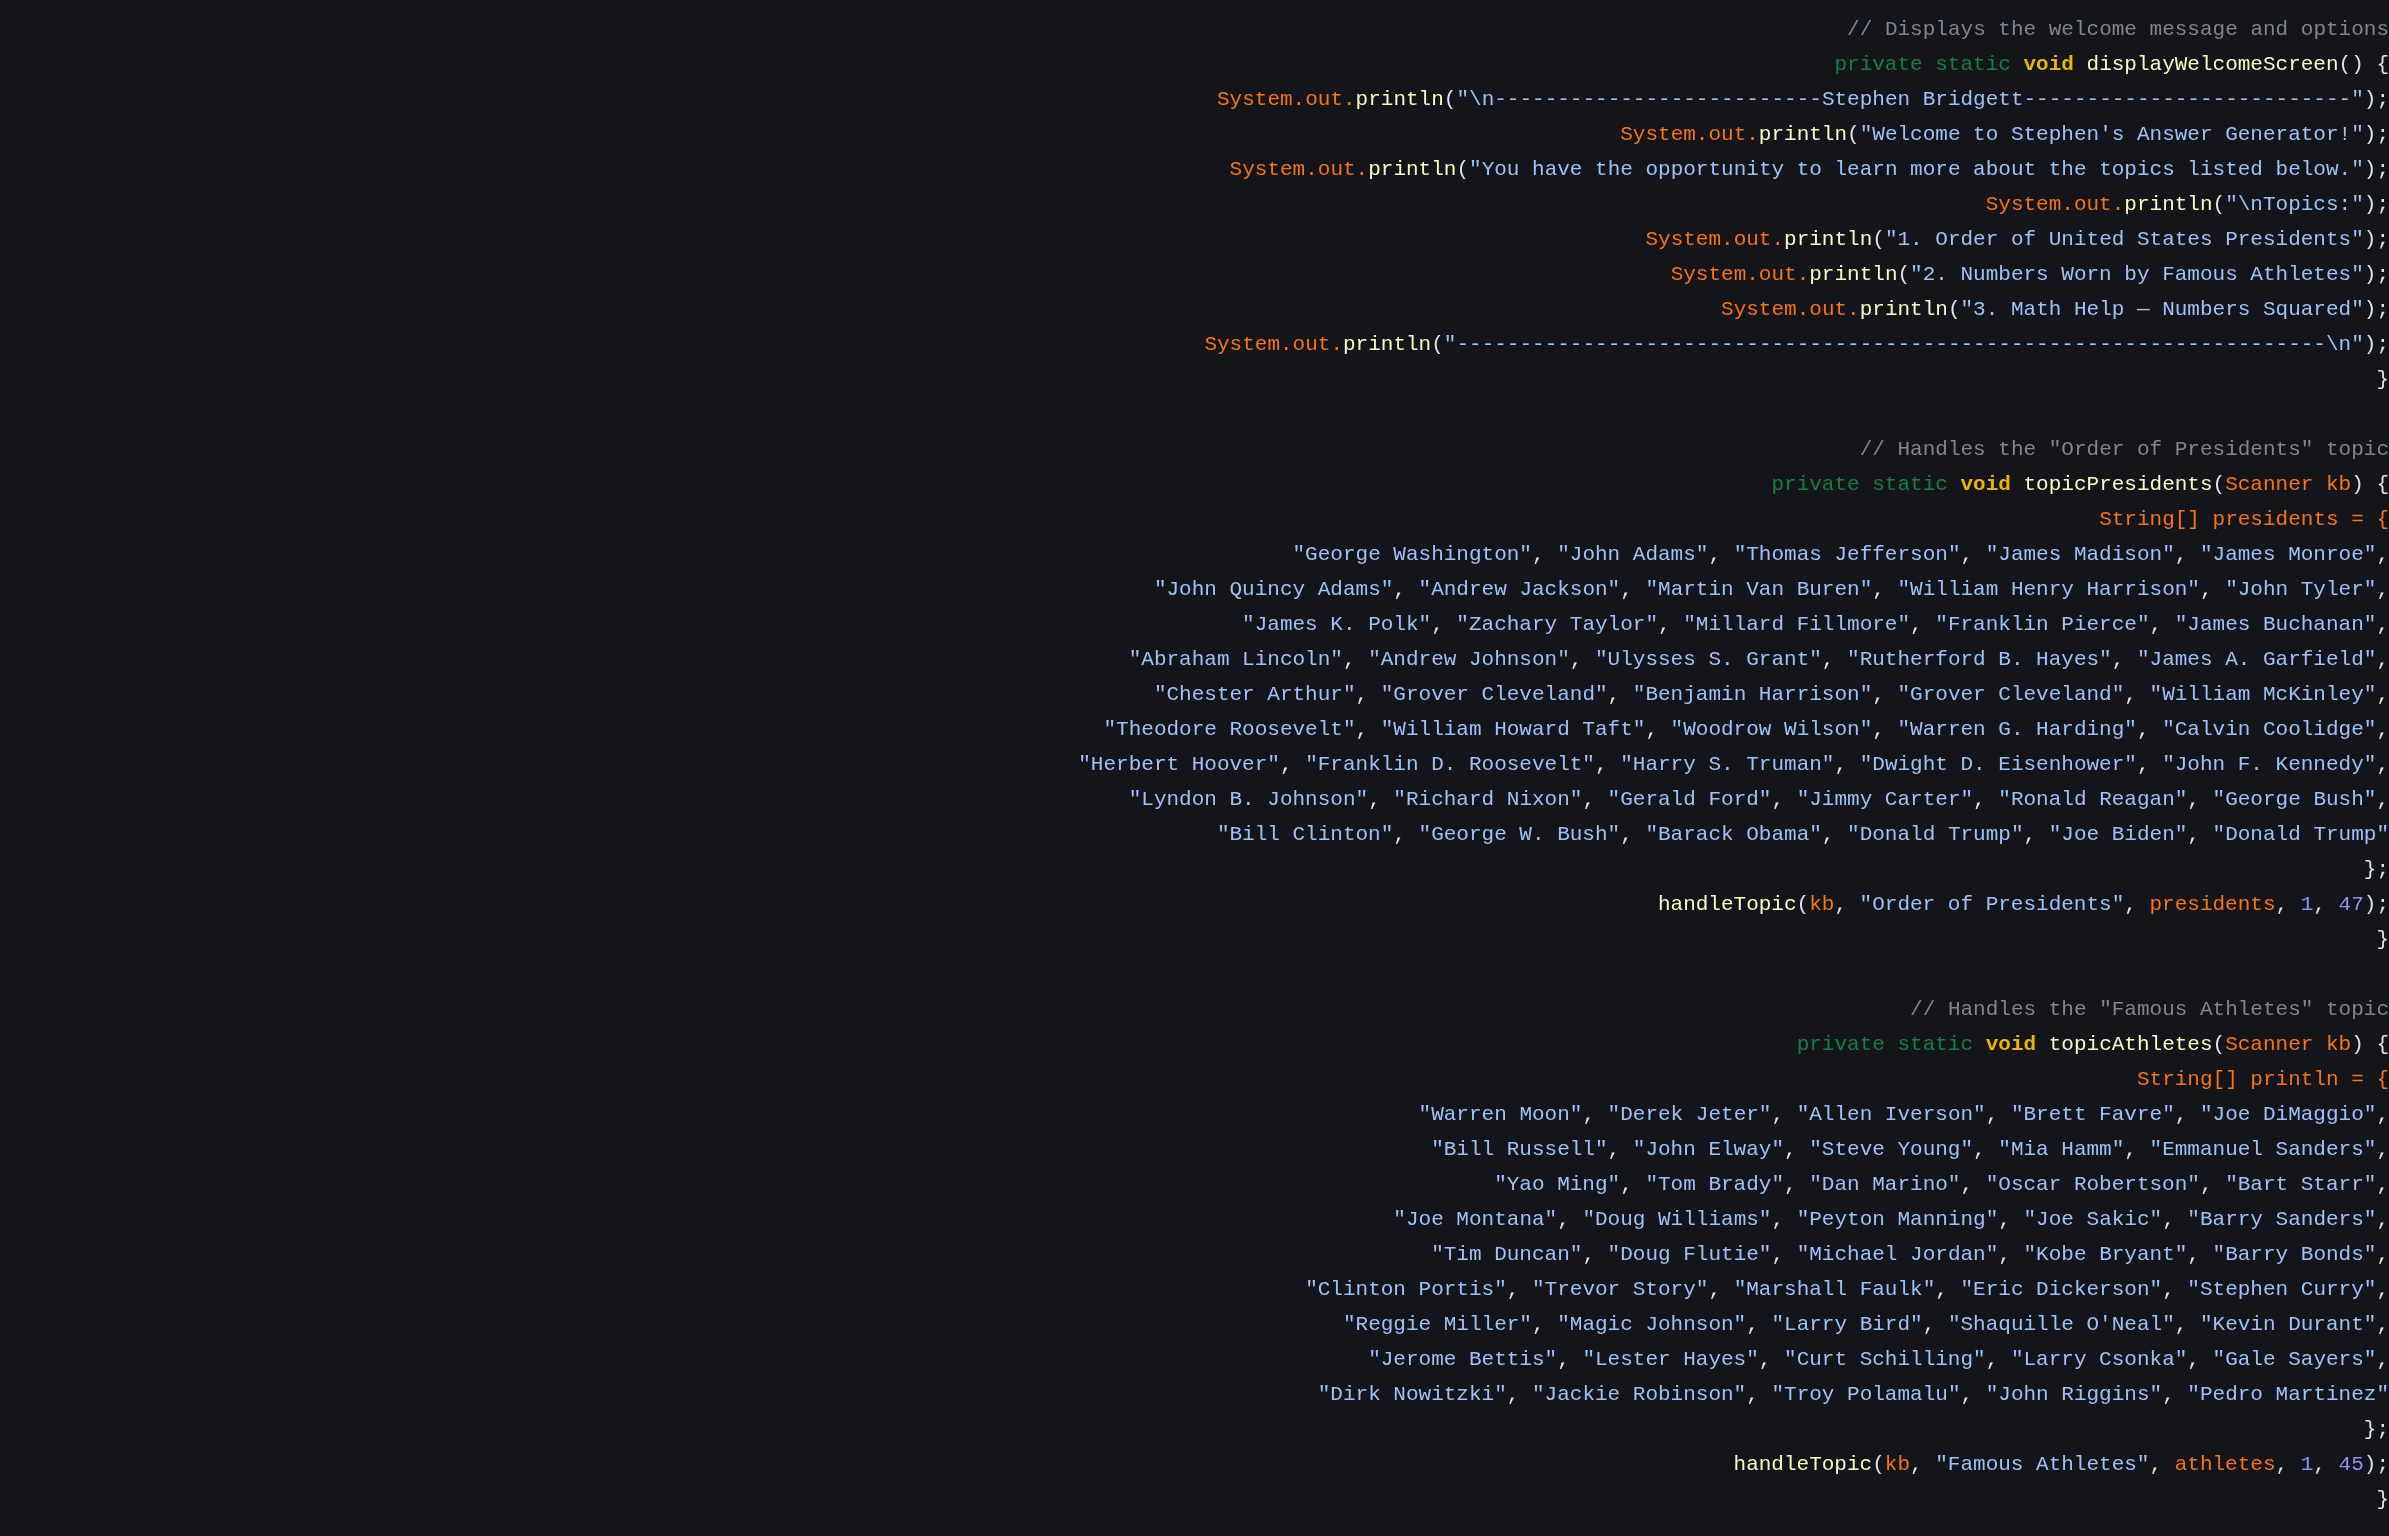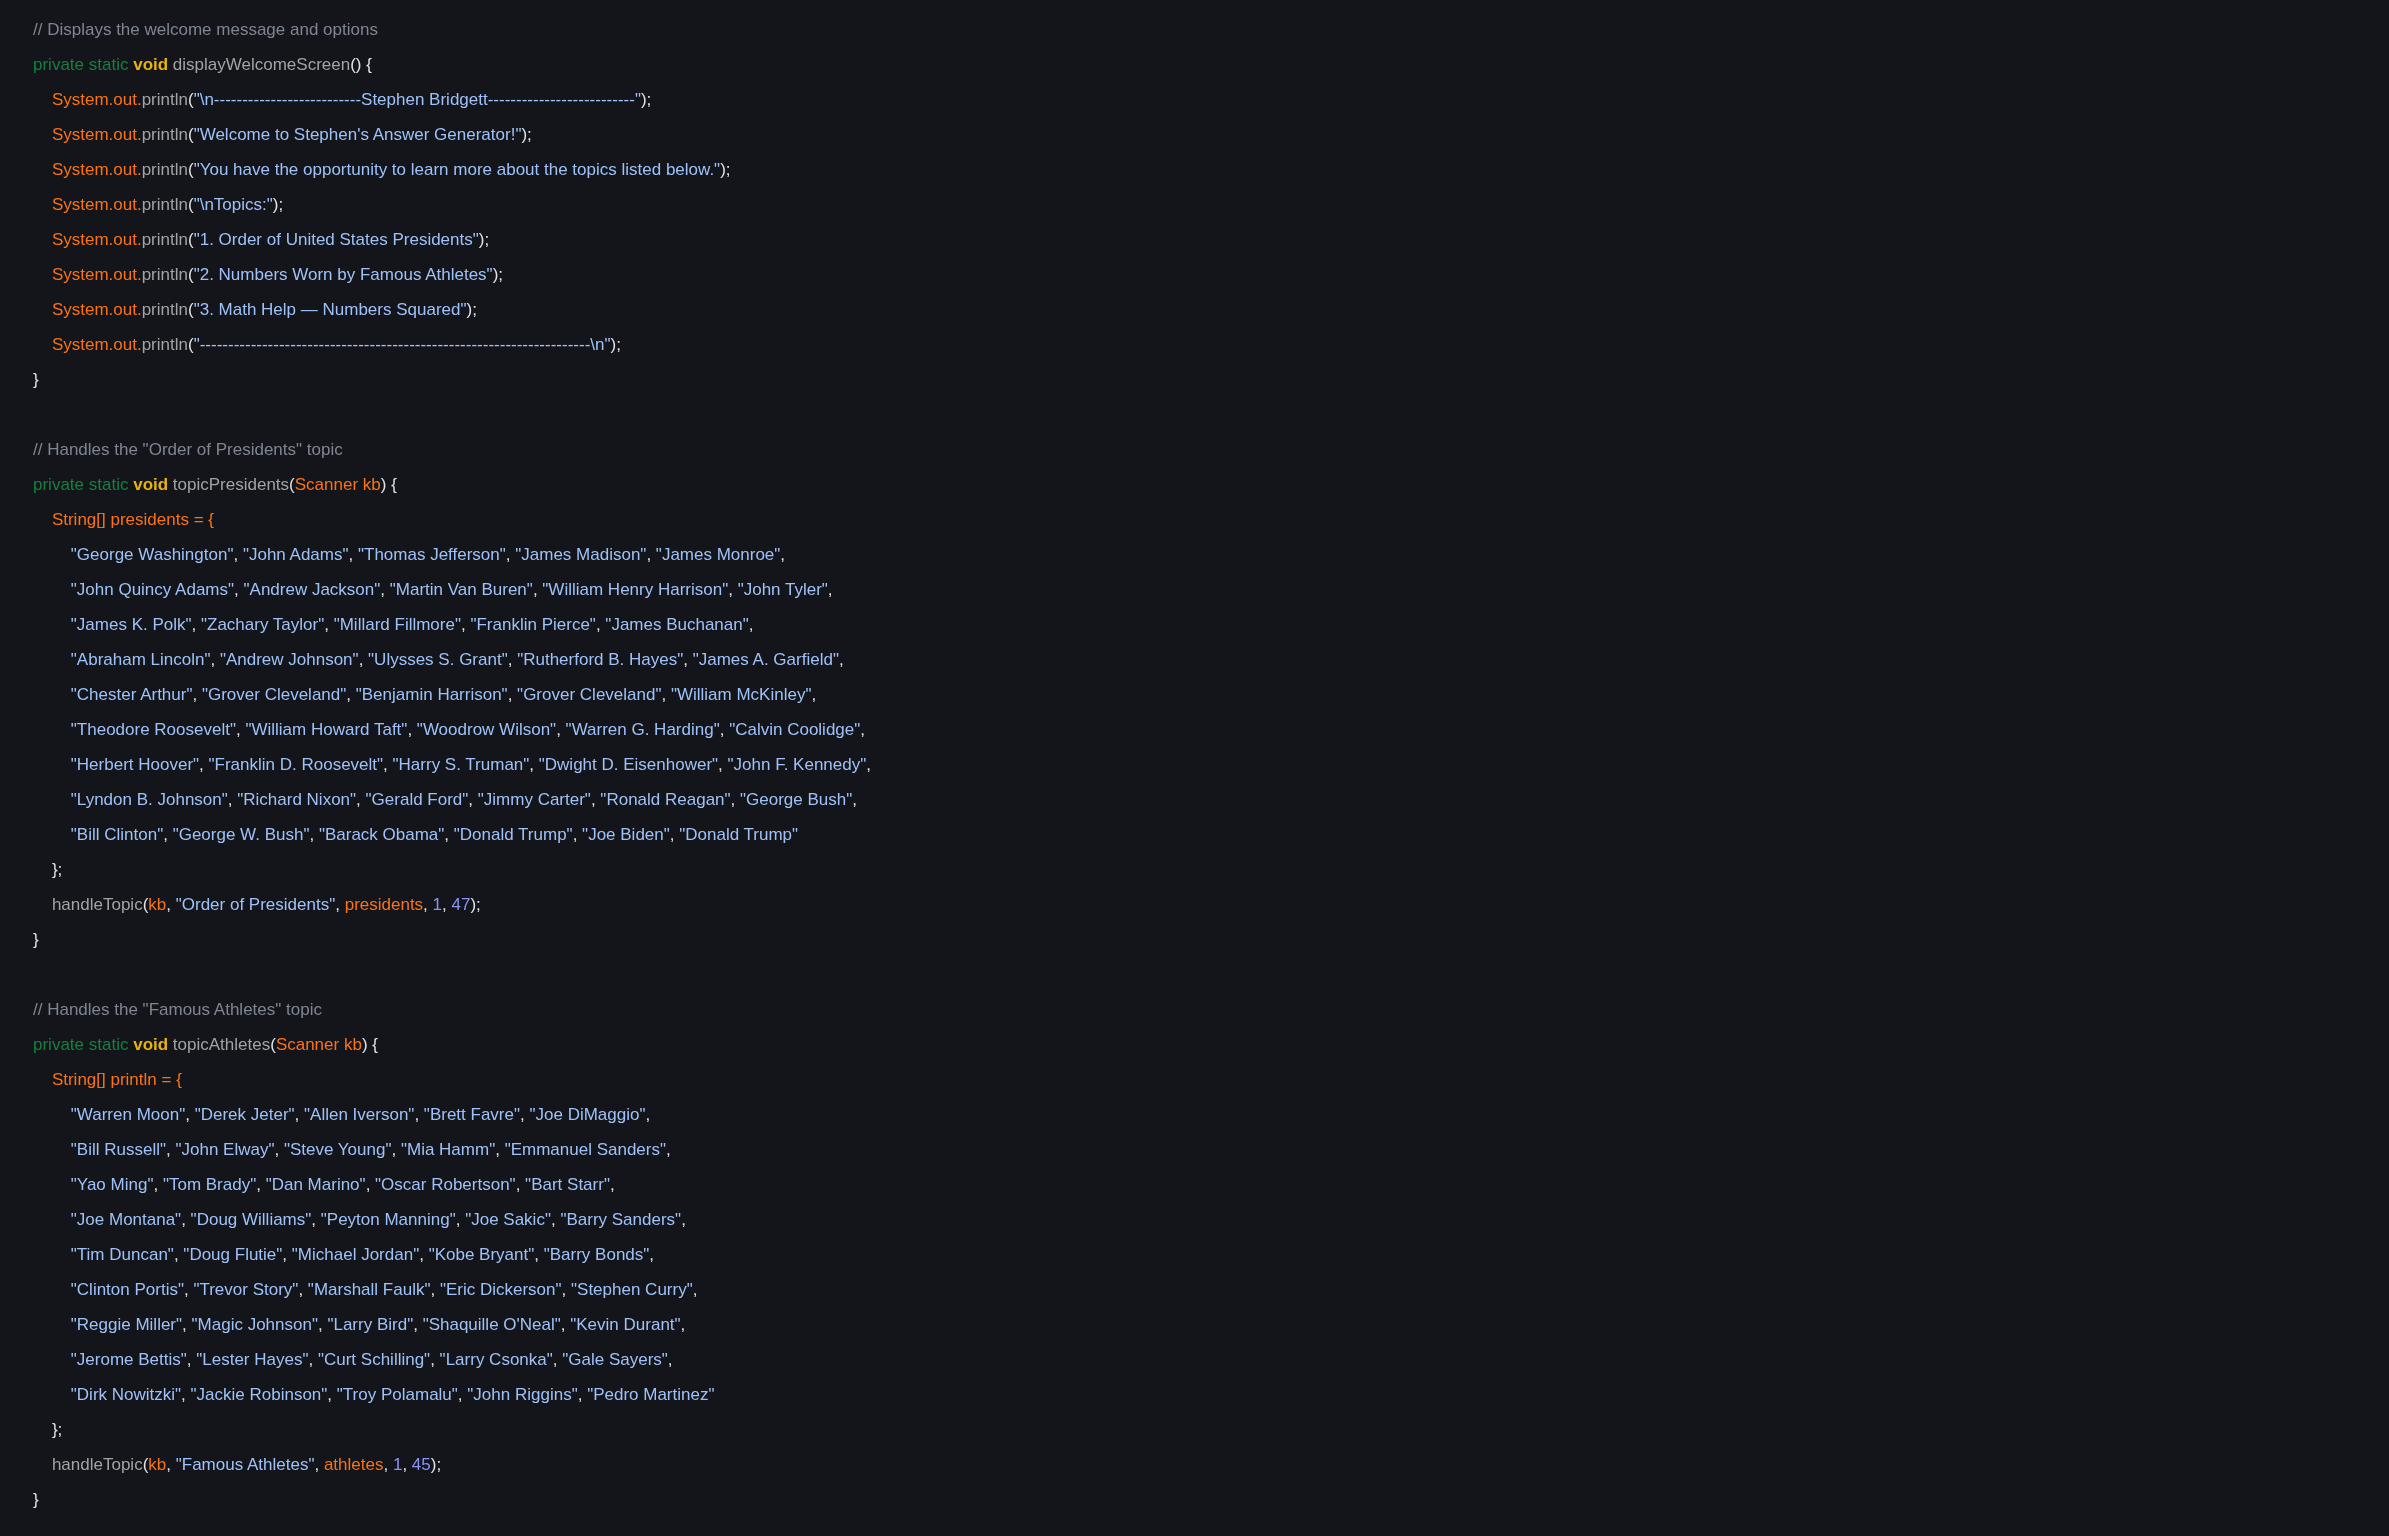--- a/index.html
+++ b/index.html
@@ -15,36 +15,37 @@
     font-family: "DejaVu Sans Mono", "Liberation Mono", monospace;
   }
   #code-surface {
     width: 2389px;
     height: 1536px;
     background: #13151b;
     box-sizing: border-box;
     padding: 12.3px 0 0 33px;
   }
   .code-line {
-    font-family: Liberation Sans, sans-serif;
-    font-size: 17px;
+    font-family: Liberation Mono, monospace;
+    font-size: 21px;
     line-height: 35px;
     white-space: pre;
     letter-spacing: 0px;
     color: #d7dae0;
     height: 35px;
+    text-align: right;
   }
   .code-line.blank { color: transparent; }
 
   
   .t-plain    { color: #f97316; }
   .t-comment  { color: #7f8592; }
   .t-keyword  { color: #15803d; }
   .t-type     { color: #eab308; font-weight: bold; }
-  .t-fn       { color: #a3a3a3; }
+  .t-fn       { color: #fef9c3; }
   .t-string   { color: #9ec2f7; }
   .t-number   { color: #8b94f0; }
   .t-punct    { color: #dfe2e8; }
 </style>
 </head>
 <body>
 
 <div id="code-surface">
     <div class="code-line"><span class="t-comment">// Displays the welcome message and options</span></div>
     <div class="code-line"><span class="t-keyword">private static</span><span class="t-plain"> </span><span class="t-type">void</span><span class="t-plain"> </span><span class="t-fn">displayWelcomeScreen</span><span class="t-punct">() {</span></div>

